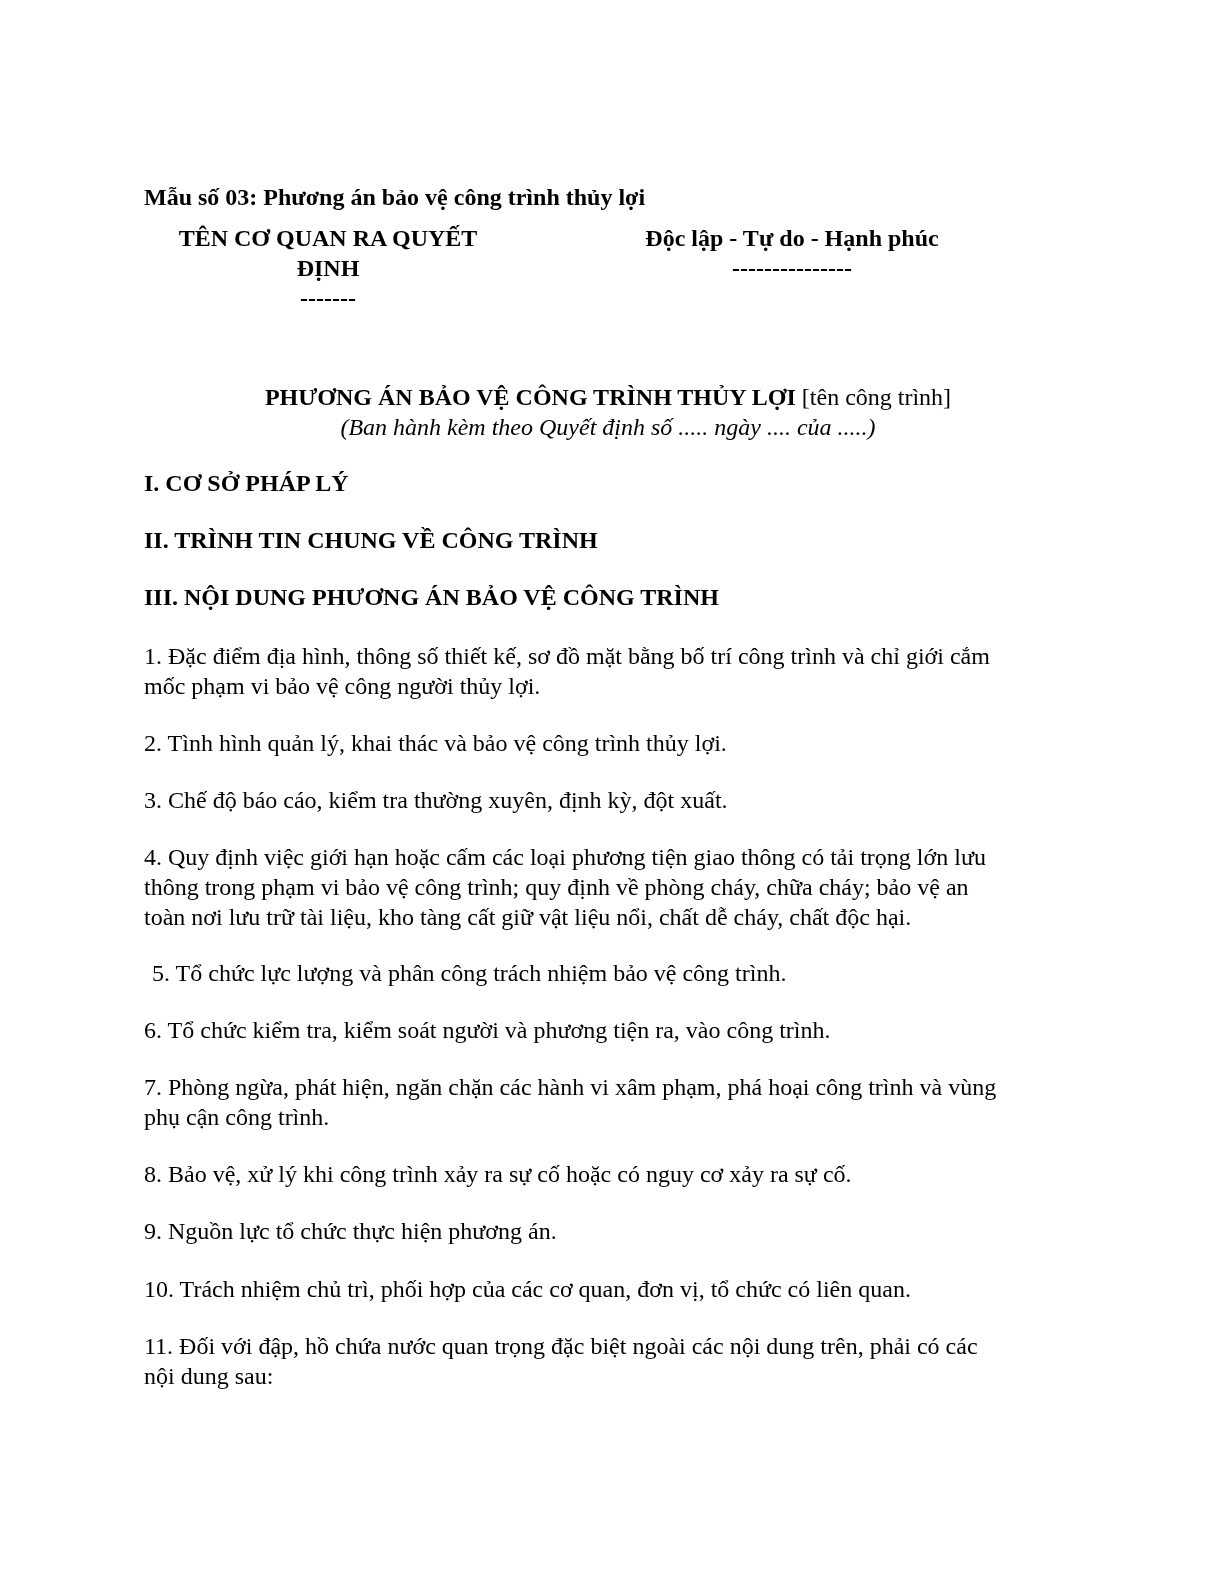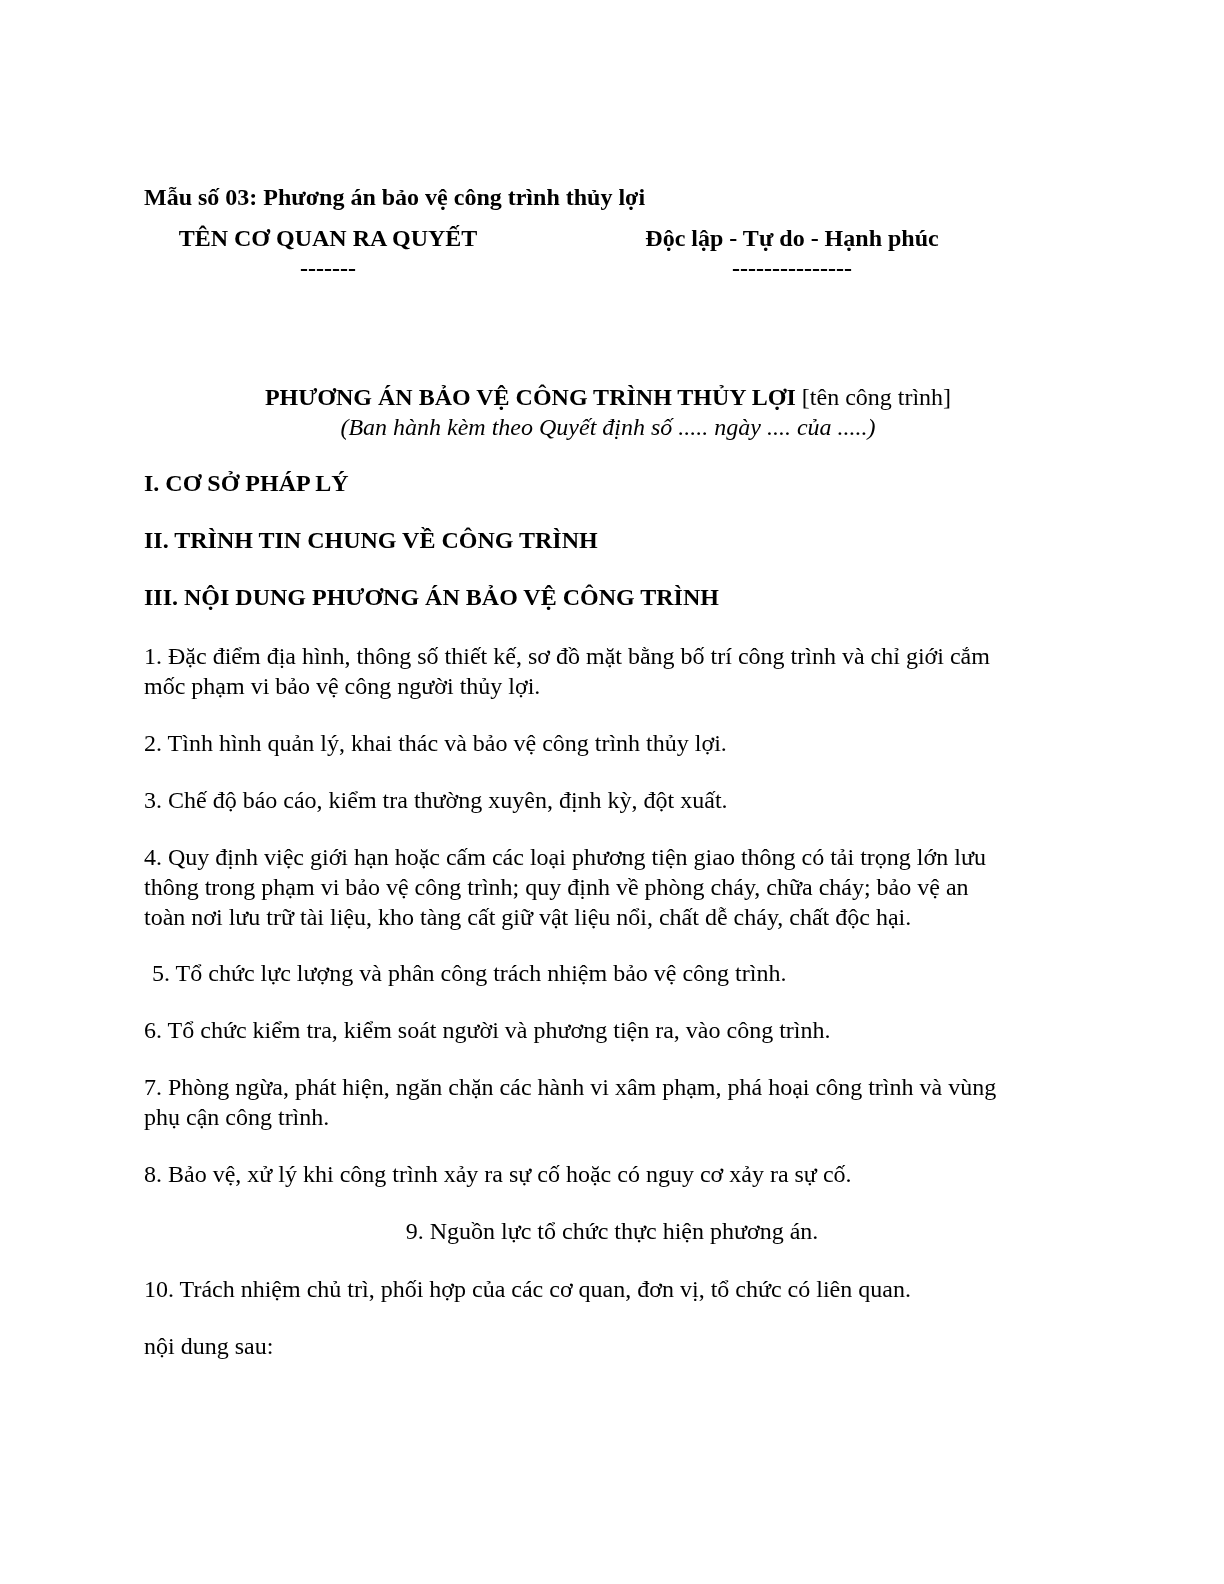--- a/index.html
+++ b/index.html
@@ -74,20 +74,21 @@
   </style>
 </head>
 <body>
 
 <div class="page">
 
   <div class="abs bold form-label">Mẫu số 03: Phương án bảo vệ công trình thủy lợi</div>
 
   <div class="header-left">
     <div>TÊN CƠ QUAN RA QUYẾT</div>
+    <div>ĐỊNH</div>
     <div>-------</div>
   </div>
 
   <div class="header-right">
     <div>Độc lập - Tự do - Hạnh phúc</div>
     <div>---------------</div>
   </div>
 
   <div class="title-block">
     <div><span class="bold">PHƯƠNG ÁN BẢO VỆ CÔNG TRÌNH THỦY LỢI</span><span> [tên công trình]</span></div>
@@ -127,25 +128,26 @@
 
   <div class="para" style="top:1072px;">
     <span class="line">7. Phòng ngừa, phát hiện, ngăn chặn các hành vi xâm phạm, phá hoại công trình và vùng</span>
     <span class="line">phụ cận công trình.</span>
   </div>
 
   <div class="para" style="top:1159px;">
     <span class="line">8. Bảo vệ, xử lý khi công trình xảy ra sự cố hoặc có nguy cơ xảy ra sự cố.</span>
   </div>
 
-  <div class="para" style="top:1216px;text-align:center;">
+  <div class="para" style="top:1216px;">
     <span class="line">9. Nguồn lực tổ chức thực hiện phương án.</span>
   </div>
 
   <div class="para" style="top:1274px;">
     <span class="line">10. Trách nhiệm chủ trì, phối hợp của các cơ quan, đơn vị, tổ chức có liên quan.</span>
   </div>
 
   <div class="para" style="top:1331px;">
+    <span class="line">11. Đối với đập, hồ chứa nước quan trọng đặc biệt ngoài các nội dung trên, phải có các</span>
     <span class="line">nội dung sau:</span>
   </div>
 
 </div>
 
 </body></html>

